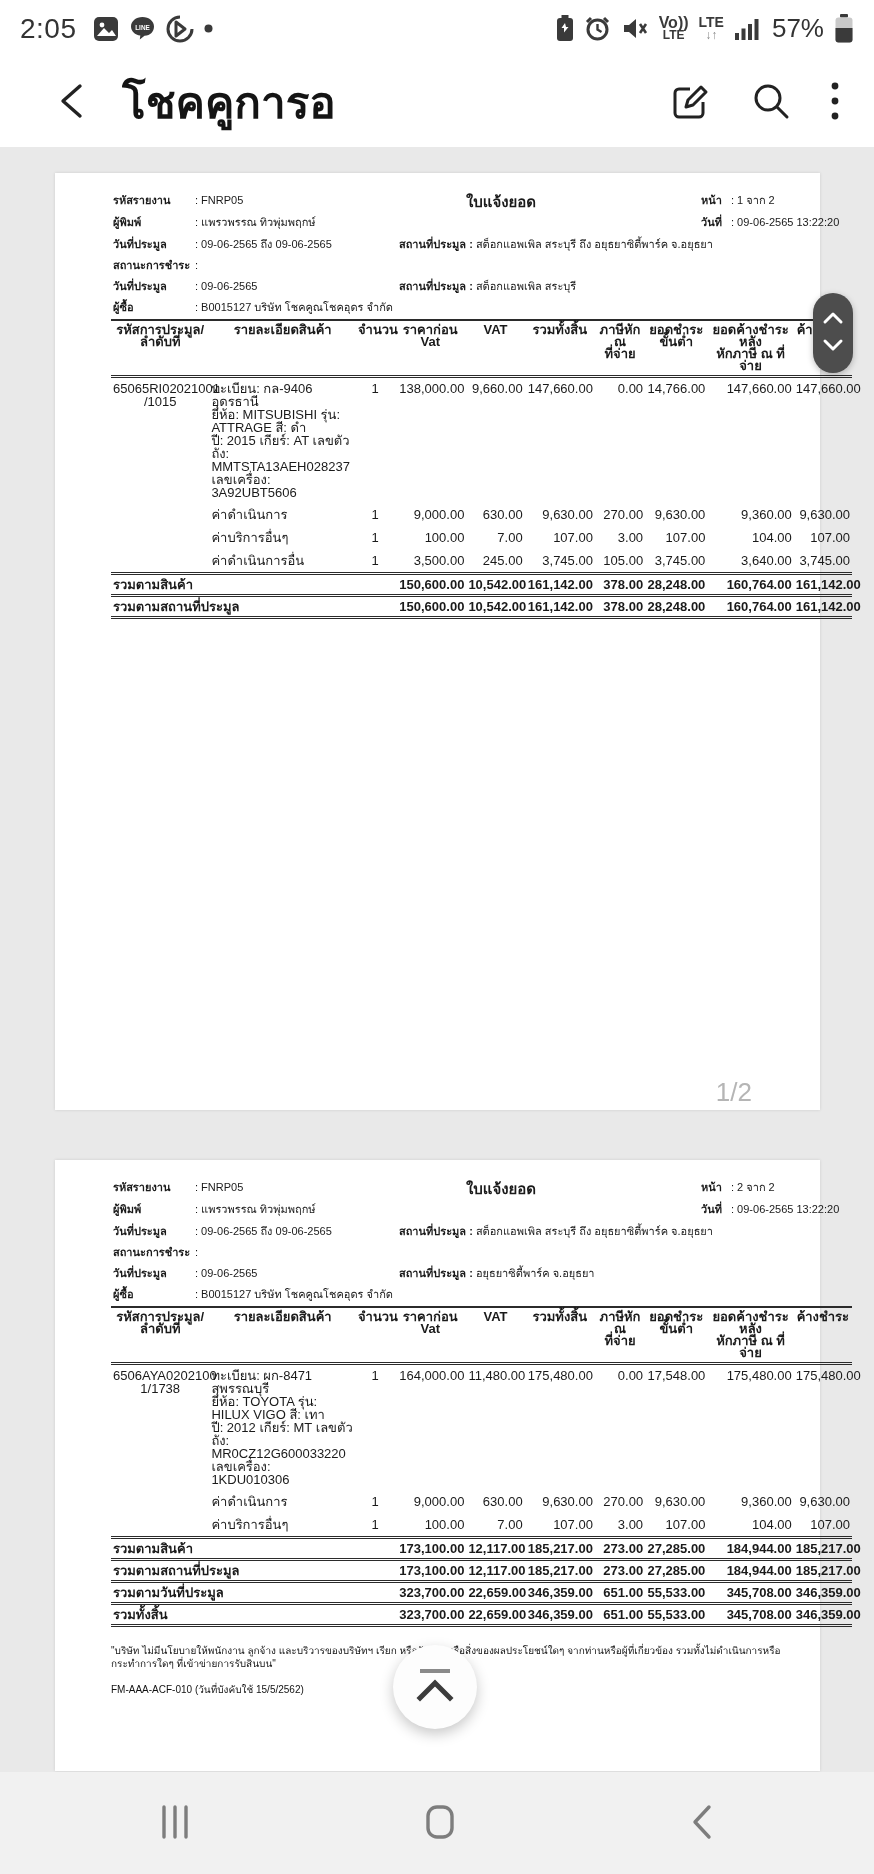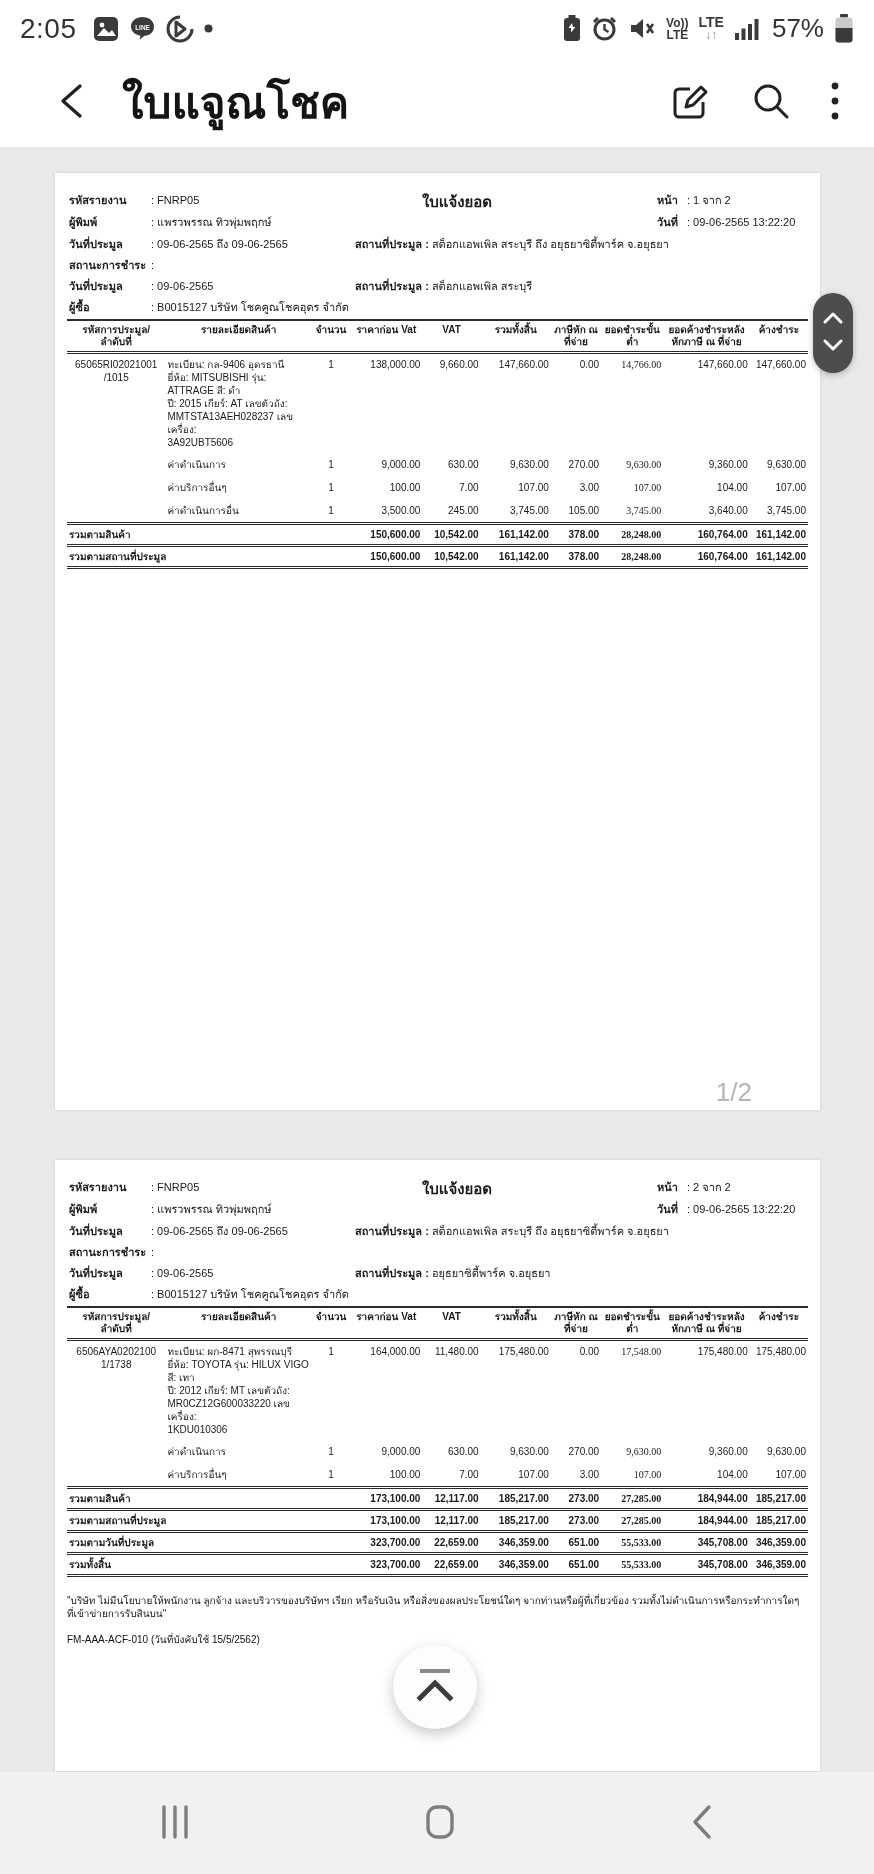--- a/index.html
+++ b/index.html
@@ -7,59 +7,59 @@
   body { font-family:"Liberation Sans","DejaVu Sans",sans-serif; background:#fff; position:relative; overflow:hidden; }
 
   
   .status-bar { position:absolute; top:0; left:0; width:874px; height:57px; background:#fff;
     display:flex; align-items:center; justify-content:space-between; padding:16px 20px; color:#333; }
   .sb-left, .sb-right { display:flex; align-items:center; gap:10px; }
   .sb-time { font-size:28px; color:#333; letter-spacing:.5px; margin-right:6px; }
   .sb-pct { font-size:26px; color:#333; margin-left:2px; }
   .sb-ico { display:flex; align-items:center; }
   .volte { display:flex; flex-direction:column; align-items:center; line-height:12px; font-weight:bold; color:#3a3a3a; }
-  .volte .t1 { font-size:12px; } .volte .t2 { font-size:12px; }
+  .volte .t1 { font-size:16px; } .volte .t2 { font-size:12px; }
   .lte-data { display:flex; flex-direction:column; align-items:center; line-height:13px; color:#3a3a3a; }
   .lte-data .t1 { font-size:14px; font-weight:bold; } .lte-data .t2 { font-size:12px; color:#8a8a8a; }
 
   
   .app-header { position:absolute; top:57px; left:0; width:874px; height:90px; background:#fff;
     display:flex; align-items:center; padding:0 26px; }
   .app-title { flex:1; font-size:44px; font-weight:bold; color:#141414; margin-left:28px;
     white-space:nowrap; overflow:hidden; }
   .hd-btn { background:none; border:none; padding:8px; margin-left:22px; cursor:pointer; display:flex; }
 
   
   .viewer { position:absolute; top:147px; left:0; width:874px; height:1625px; background:#e9e9e9; overflow:hidden; }
   .page { position:absolute; left:55px; width:765px; background:#fff; box-shadow:0 0 3px rgba(0,0,0,.12);
-    color:#1a1a1a; }
+    color:#1a1a1a;padding-left:44px; }
   .page1 { top:26px; height:937px; }
   .page2 { top:1013px; height:611px; }
 
   .meta { position:relative; height:122px; margin:18px 12px 0; font-size:11px; }
   .mrow { position:absolute; left:2px; white-space:nowrap; }
   .mrow b { display:inline-block; width:82px; font-size:11px; }
   .doc-title { position:absolute; left:270px; top:-1px; width:240px; text-align:center; font-weight:bold; font-size:15px; }
   .mloc { position:absolute; left:288px; white-space:nowrap; }
   .mpage, .mdate { position:absolute; left:590px; white-space:nowrap; }
   .mpage b, .mdate b { display:inline-block; width:30px; }
   .mpage { top:0; } .mdate { top:22px; }
 
-  table.items { width:741px; margin:6px 12px 17px; border-collapse:collapse; table-layout:fixed; font-size:10px; }
+  table.items { width:741px; margin:6px 12px 17px; border-collapse:collapse; table-layout:fixed; font-size:13px; }
   table.items th { font-weight:bold; vertical-align:top; padding:3px 2px; white-space:pre-line;
     border-top:2px solid #2b2b2b; border-bottom:3px double #2b2b2b; text-align:center; line-height:12px; }
   table.items td { vertical-align:top; padding:4px 2px; line-height:13px; }
   .c0{width:98px; text-align:center; white-space:pre-line;}
   .c1{width:146px; text-align:left; white-space:pre-line;}
   .c2{width:38px; text-align:center;}
   .c3{width:72px; text-align:right;}
   .c4{width:58px; text-align:right;}
   .c5{width:70px; text-align:right;}
   .c6{width:50px; text-align:right;}
-  .c7{width:62px; text-align:right;font-family:Liberation Serif, serif;}
+  .c7{width:62px; text-align:right;}
   .c8{width:86px; text-align:right;}
   .c9{width:58px; text-align:right;}
   tr.charge td { padding:5px 2px; }
   tr.sum td { border-top:3px double #2b2b2b; font-weight:bold; padding:3px 2px; }
   tr.sum:last-child td { border-bottom:3px double #2b2b2b; }
   td.sum-label { text-align:left; padding-right:60px !important; white-space:nowrap; }
 
   .footnote { margin:7px 12px 0; font-size:10px; line-height:13px; color:#111; }
   .form-code { margin:12px 12px 11px; font-size:10px; color:#111; }
 
@@ -159,21 +159,21 @@
 </div>
 
 <div class="app-header">
   <button class="hd-btn">
     <span>
       <svg width="30" height="40" viewBox="0 0 30 40">
           <path d="M24 5 L7 20 L24 35" fill="none" stroke="#222" stroke-width="3.4" stroke-linecap="round" stroke-linejoin="round"></path>
         </svg>
     </span>
   </button>
-  <div class="app-title">ใบแจูณโชค</div>
+  <div class="app-title">โชคคูการอ</div>
   <button class="hd-btn">
     <span>
       <svg width="42" height="42" viewBox="0 0 42 42">
           <path d="M33 22 V33 A4 4 0 0 1 29 37 H9 A4 4 0 0 1 5 33 V13 A4 4 0 0 1 9 9 H20" fill="none" stroke="#222" stroke-width="3"></path>
           <path d="M16 27 L18 20 L31 7 L36 12 L23 25 Z" fill="none" stroke="#222" stroke-width="3" stroke-linejoin="round"></path>
         </svg>
     </span>
   </button>
   <button class="hd-btn">
     <span>

